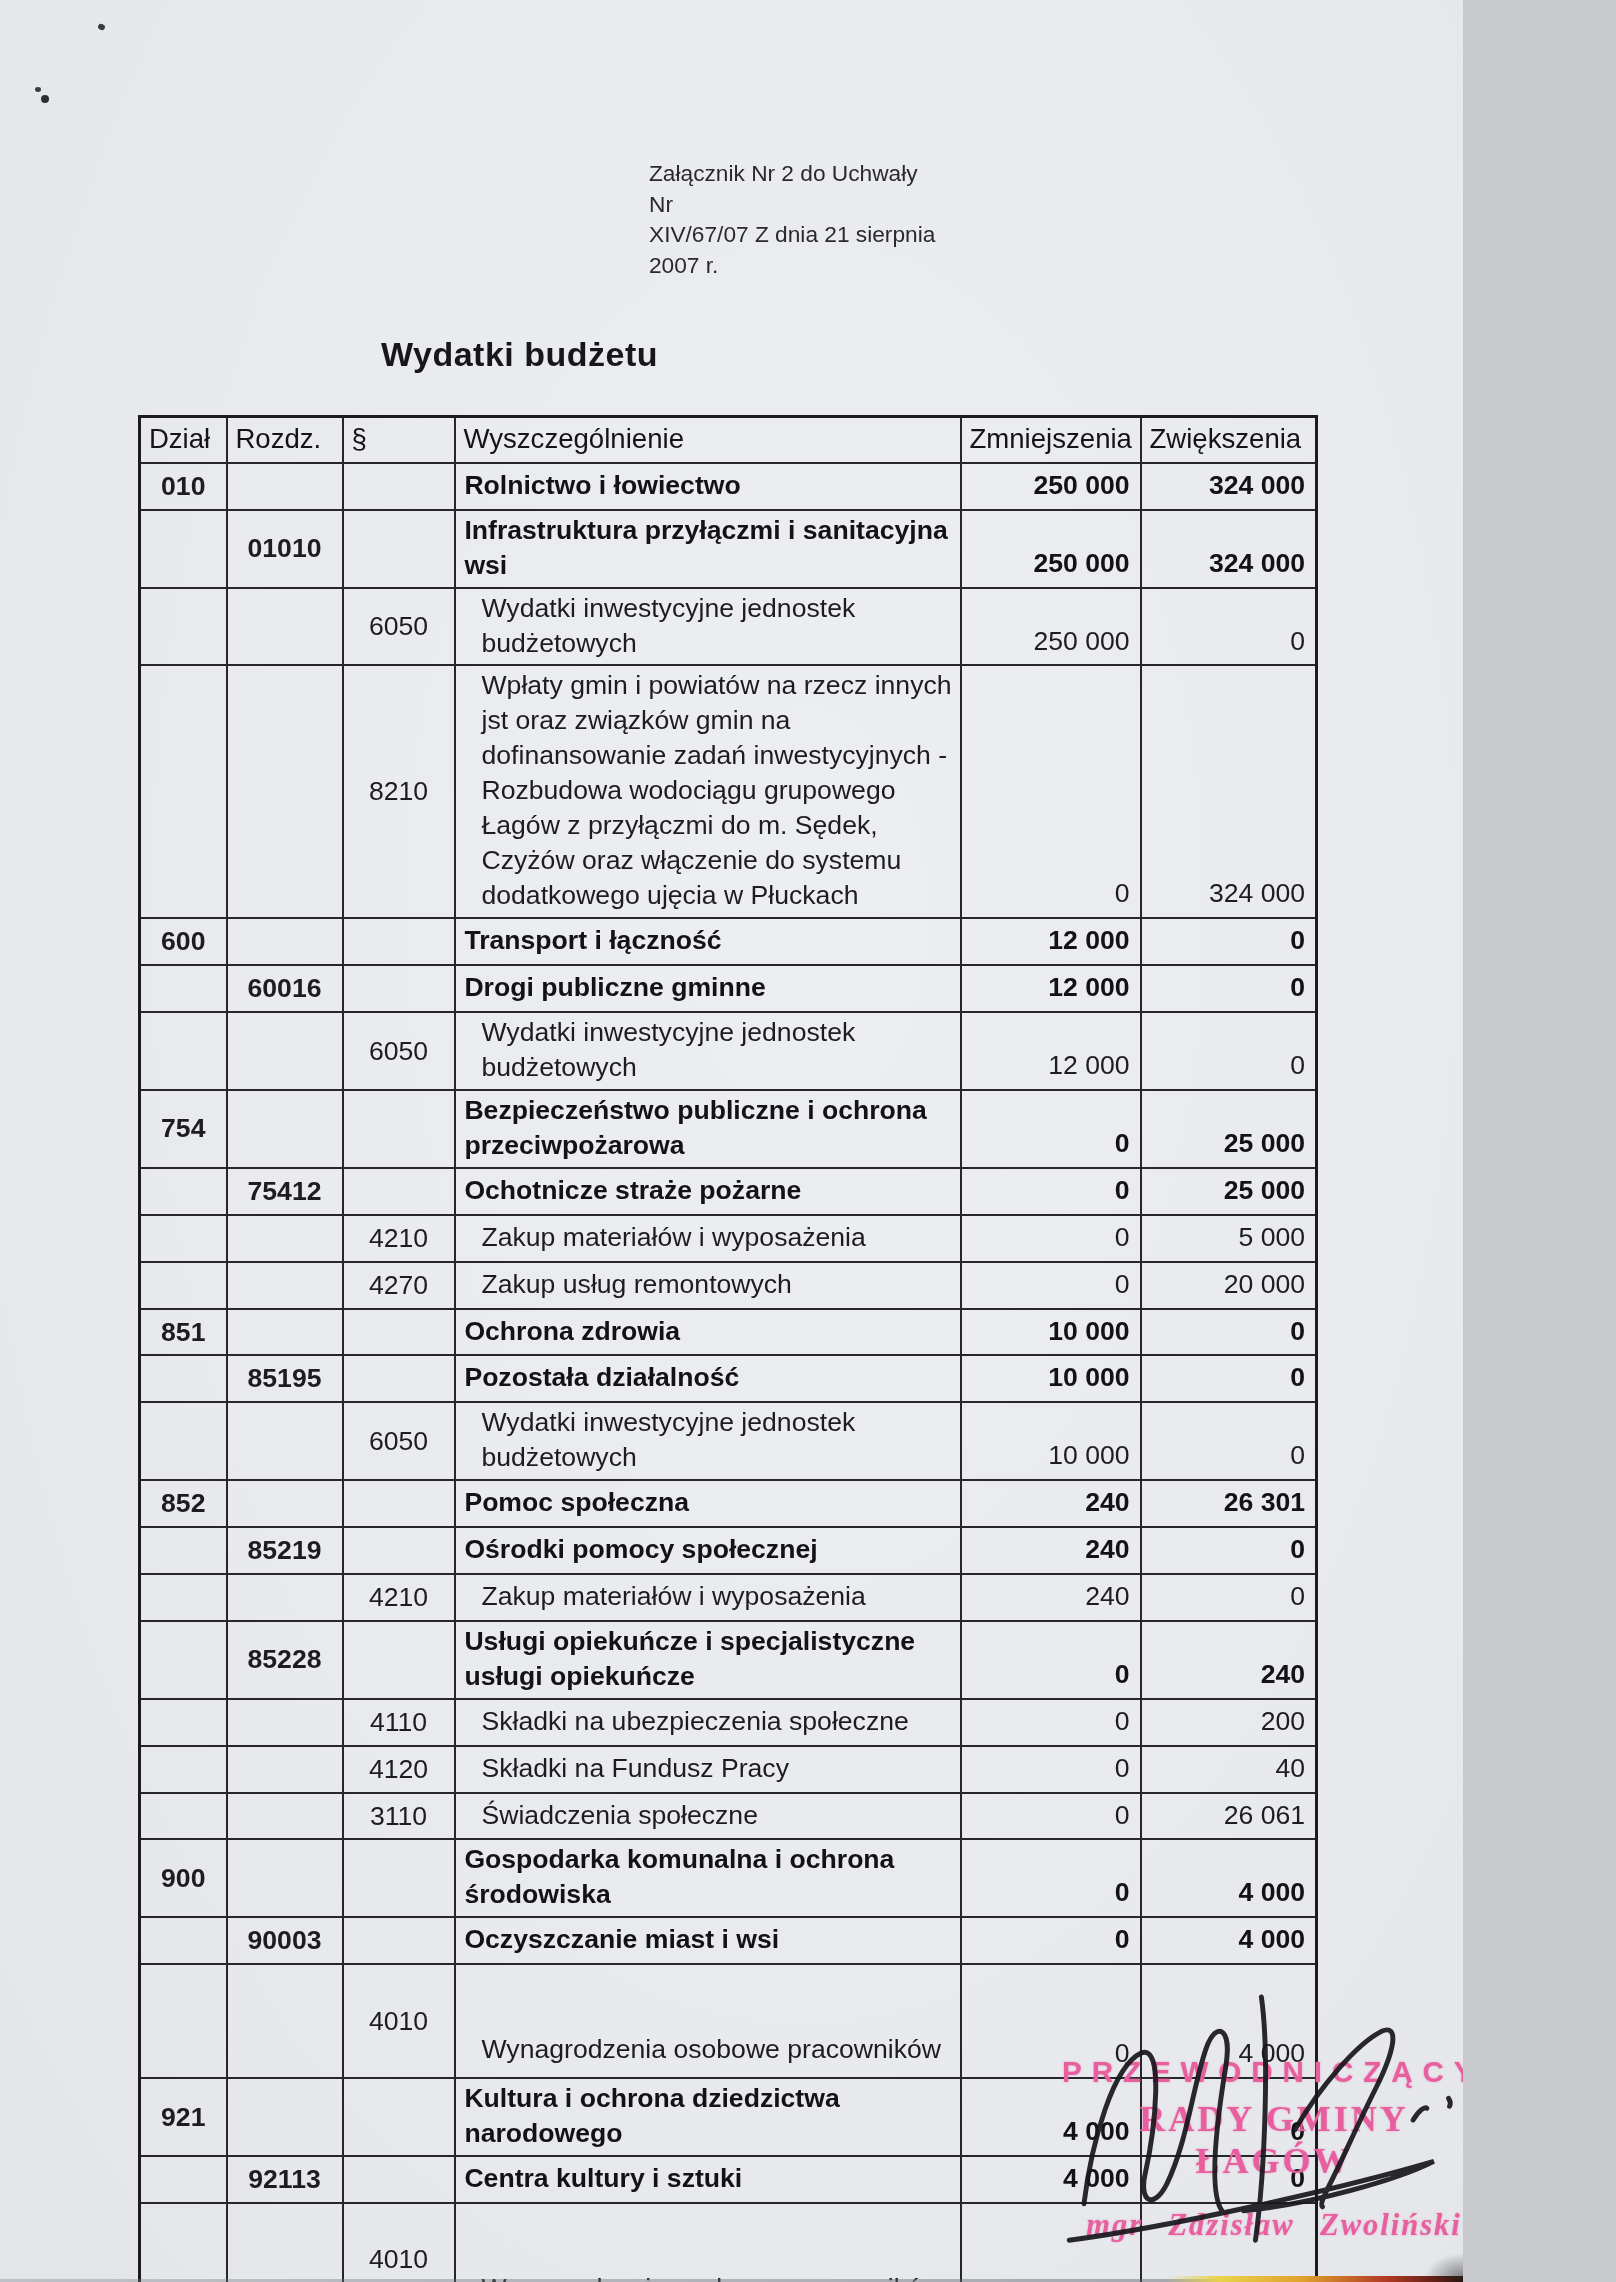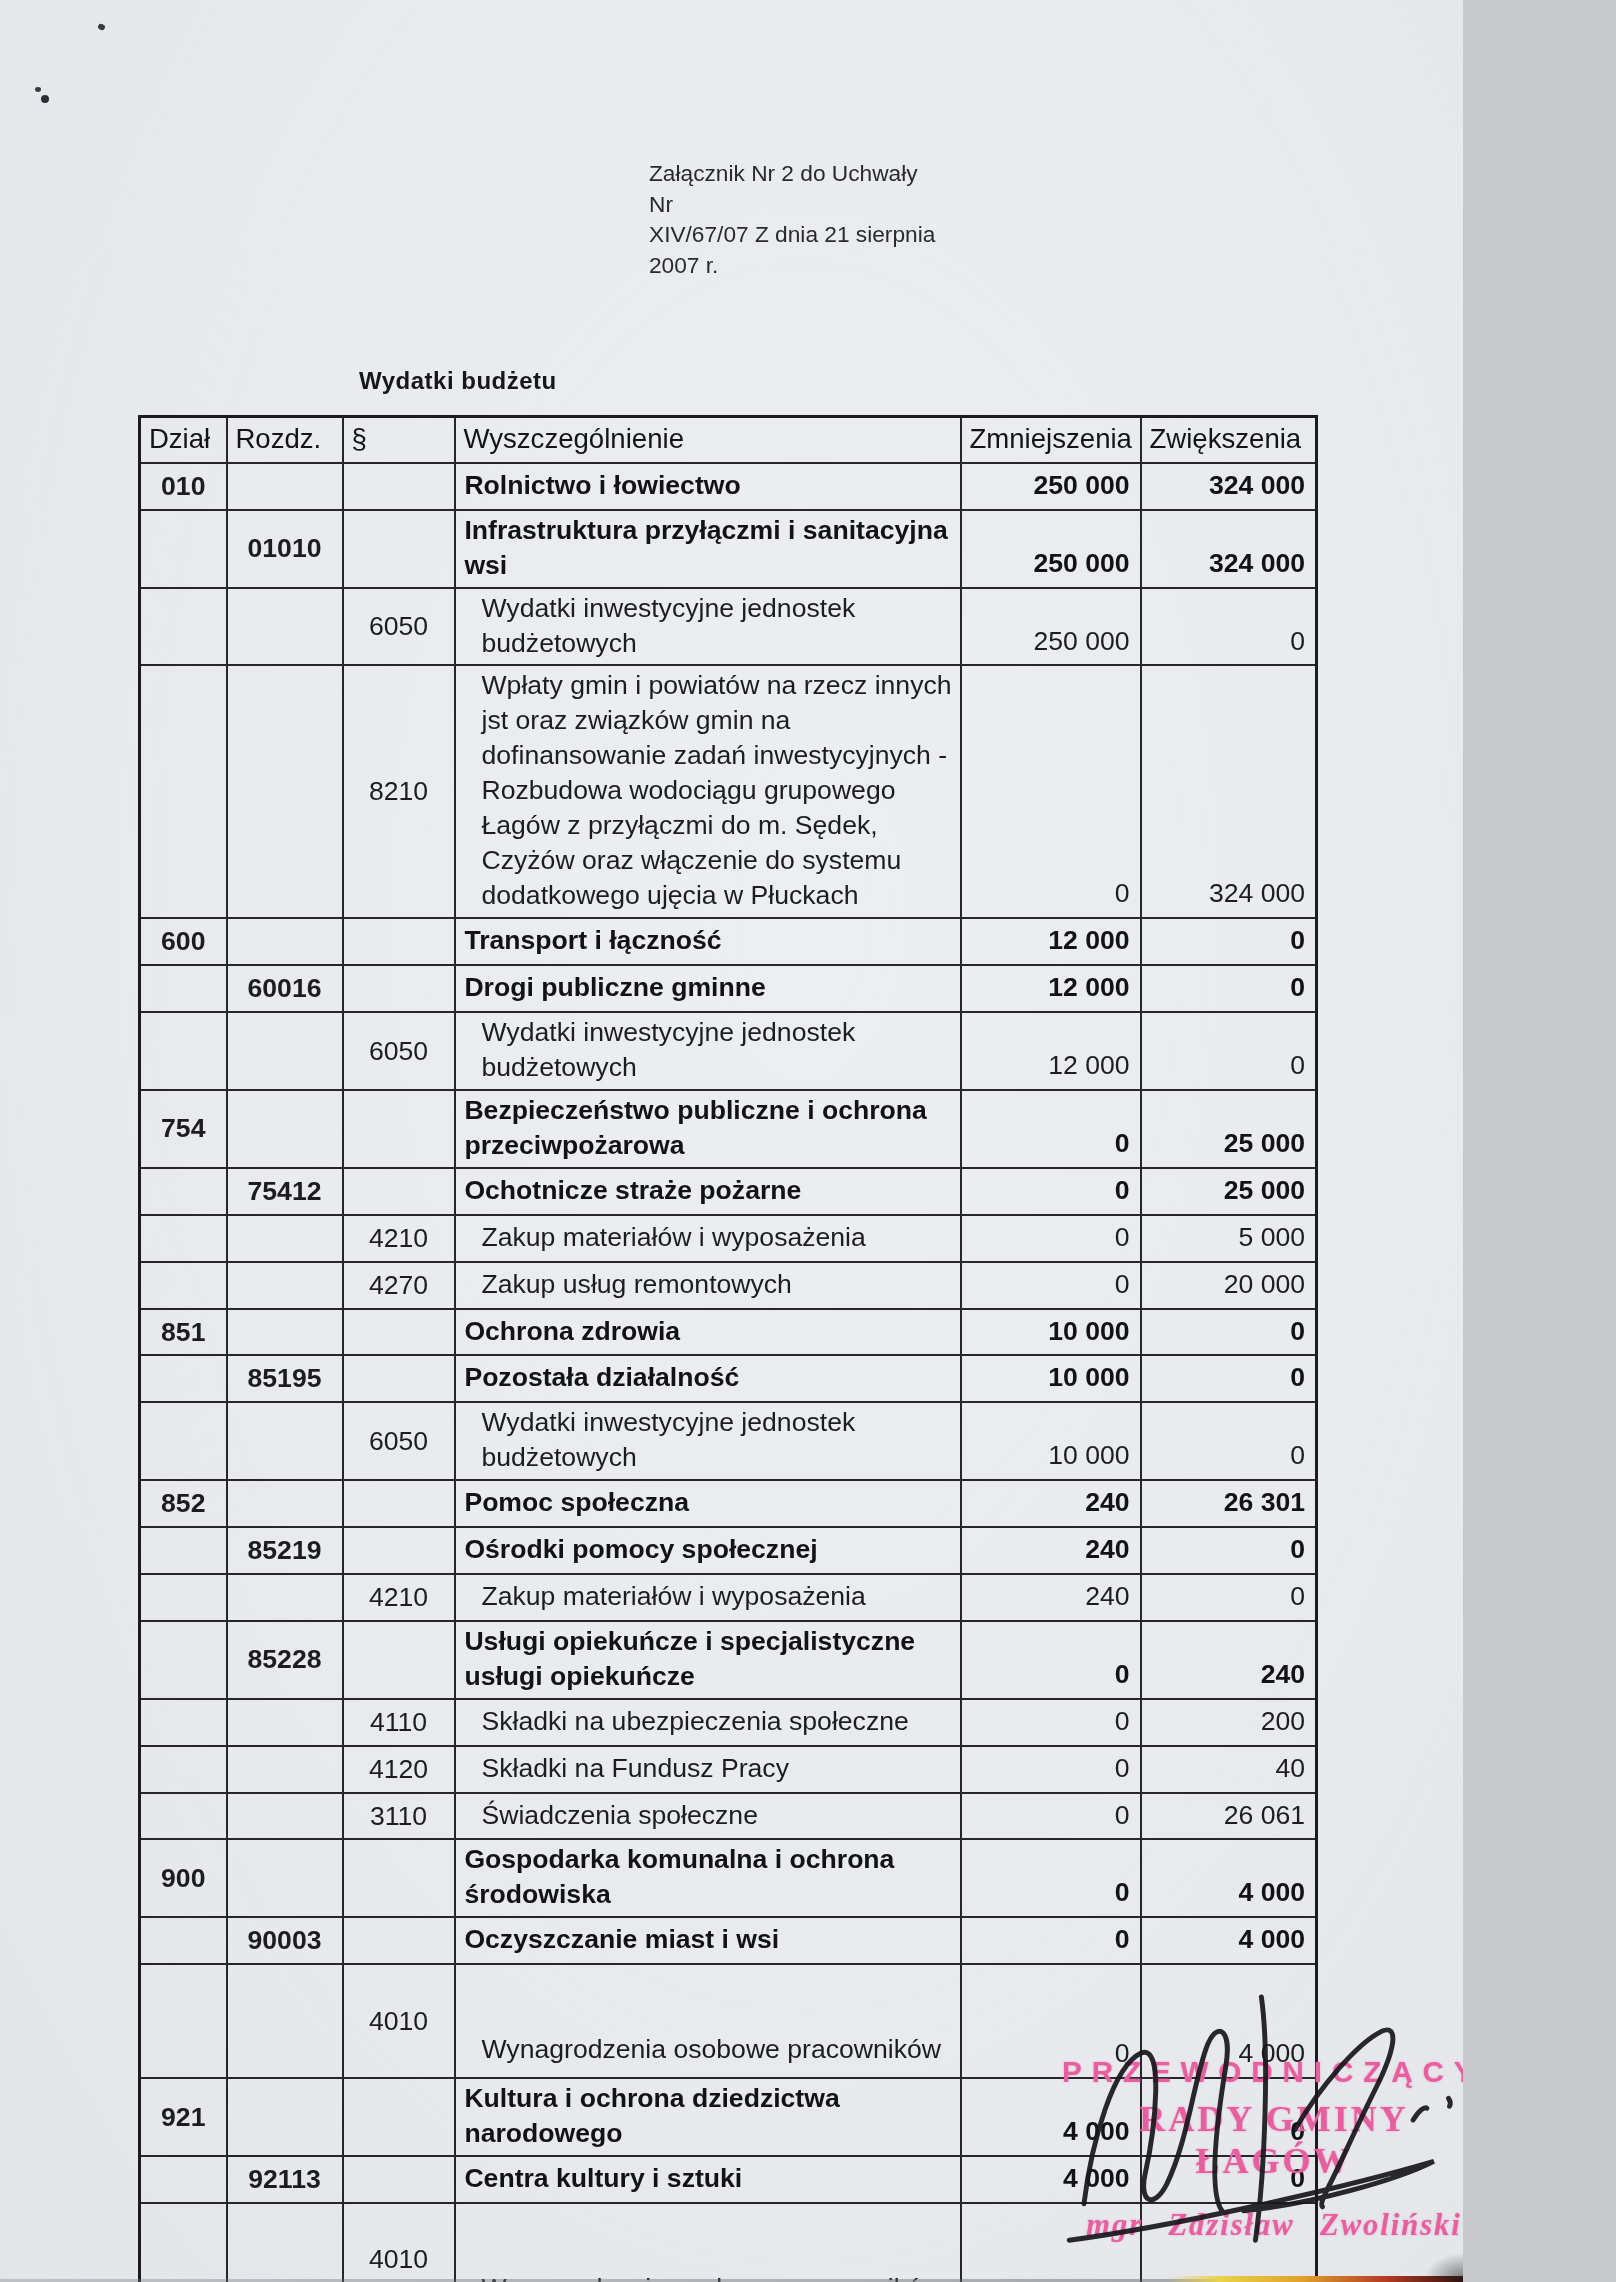--- a/index.html
+++ b/index.html
@@ -14,22 +14,22 @@
   }
 
   
   .attachment-note {
     position:absolute; left:649px; top:158px; width:296px;
     font-size:22.7px; line-height:30.5px; color:#2a2a2e;
   }
 
   
   .doc-title {
-    position:absolute; left:359px; top:335px;
-    font-size:24px; font-weight:bold; letter-spacing:0.5px; color:#17171a;margin-top:32px;
+    position:absolute; left:381px; top:335px;
+    font-size:34px; font-weight:bold; letter-spacing:0.5px; color:#17171a;
   }
 
   
   .table-wrap { position:absolute; left:138px; top:415px; width:1178px; }
   table.budget {
     border-collapse:collapse; width:100%; table-layout:fixed;
     border:3px solid #1c1c20;
   }
   table.budget th, table.budget td {
     border:2px solid #26262b;

